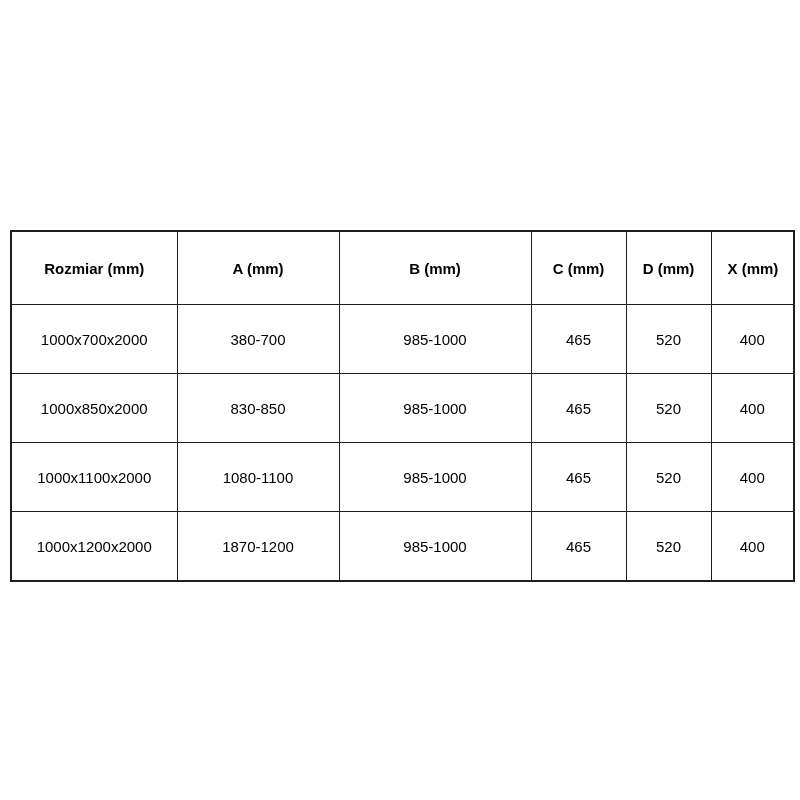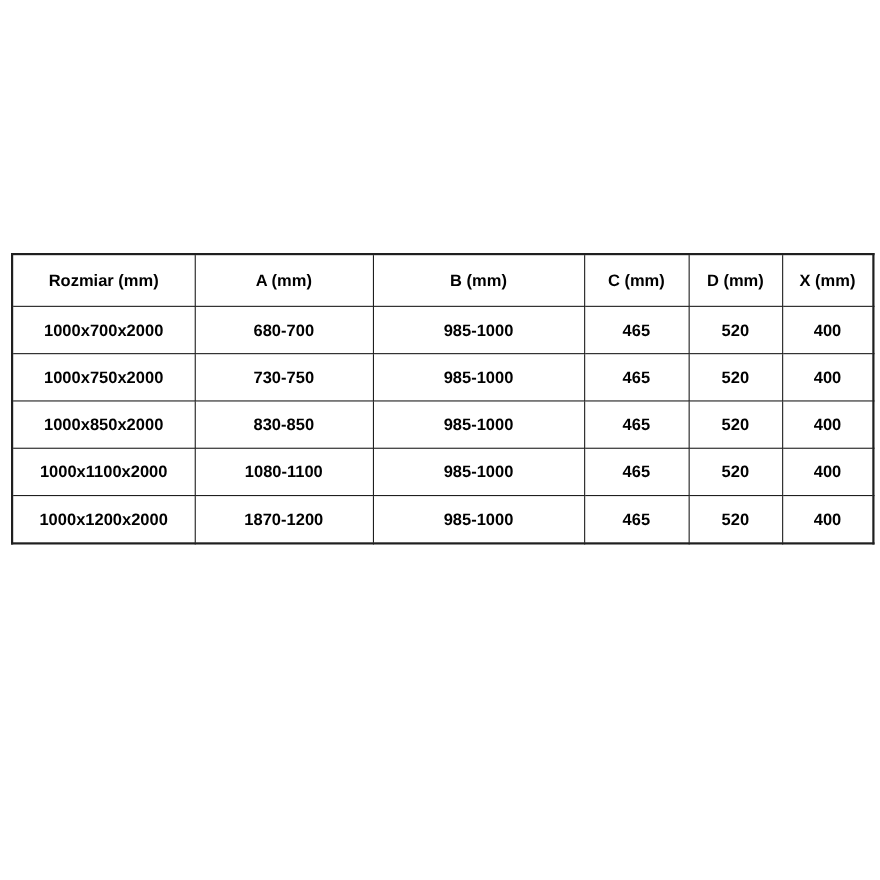--- a/index.html
+++ b/index.html
@@ -24,30 +24,30 @@
     table-layout: fixed;
     background: #ffffff;
   }
   .spec-table th,
   .spec-table td {
     border: 1.5px solid #1f1f1f;
     text-align: center;
     vertical-align: middle;
     font-size: 15px;
     color: #000000;
-    padding: 3px;
+    padding: 16px;
     overflow: hidden;
     white-space: nowrap;
   }
   .spec-table thead th {
     font-weight: bold;
     height: 40px;
   }
   .spec-table tbody td {
-    font-weight: bold;
+    font-weight: normal;
     height: 36px;
   }
   .spec-table {
     border: 2px solid #1f1f1f;
   }
   col.c-rozmiar { width: 166px; }
   col.c-a { width: 162px; }
   col.c-b { width: 192px; }
   col.c-c { width: 95px; }
   col.c-d { width: 85px; }
@@ -72,29 +72,21 @@
           <th>A (mm)</th>
           <th>B (mm)</th>
           <th>C (mm)</th>
           <th>D (mm)</th>
           <th>X (mm)</th>
         </tr>
     </thead>
     <tbody>
         <tr>
           <td>1000x700x2000</td>
-          <td>680-700</td>
-          <td>985-1000</td>
-          <td>465</td>
-          <td>520</td>
-          <td>400</td>
-        </tr>
-        <tr>
-          <td>1000x750x2000</td>
-          <td>730-750</td>
+          <td>380-700</td>
           <td>985-1000</td>
           <td>465</td>
           <td>520</td>
           <td>400</td>
         </tr>
         <tr>
           <td>1000x850x2000</td>
           <td>830-850</td>
           <td>985-1000</td>
           <td>465</td>

